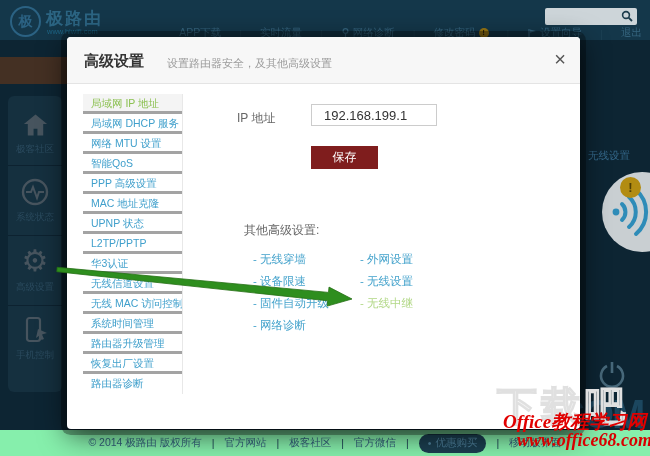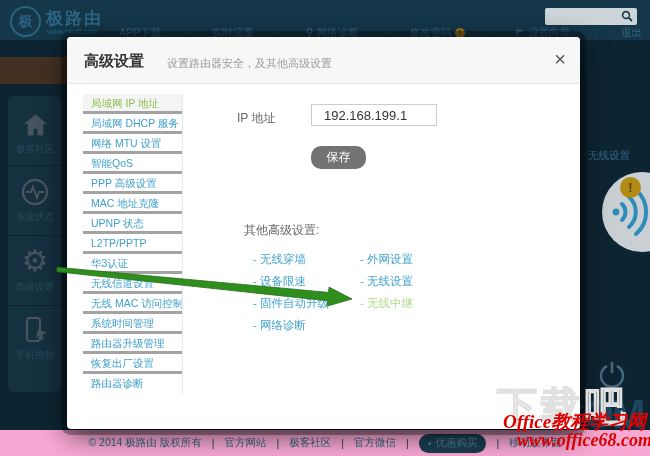--- a/index.html
+++ b/index.html
@@ -8,41 +8,41 @@
   
   .hdr{position:absolute;left:0;top:0;width:650px;height:40px;background:#14374a;}
   .logo-circle{position:absolute;left:10px;top:6px;width:27px;height:27px;border:2px solid #2b6283;
                border-radius:50%;color:#2b6283;font-size:14px;font-weight:bold;
                display:flex;align-items:center;justify-content:center;}
   .brand{position:absolute;left:46px;top:7px;font-size:17px;font-weight:bold;color:#2c6583;letter-spacing:2px;}
   .brand-url{position:absolute;left:47px;top:27px;font-size:7.5px;color:#1d6585;}
   .search{position:absolute;left:545px;top:8px;width:92px;height:17px;background:#cdd5d9;
           border:none;border-radius:2px;outline:none;padding:0 18px 0 5px;font-size:10px;color:#333;box-sizing:border-box;}
   .search-ico{position:absolute;left:621px;top:10px;width:13px;height:13px;}
-  .nav{position:absolute;right:8px;top:26px;display:flex;align-items:flex-end;gap:24px;
+  .nav{position:absolute;right:8px;top:26px;display:flex;align-items:flex-end;gap:18px;
        font-size:10.5px;color:#35647e;white-space:nowrap;}
   .nav .sep{color:#1e4254;}
   .nav-item{display:flex;align-items:center;gap:3px;cursor:pointer;}
   .nav-badge{display:inline-block;width:10px;height:10px;border-radius:50%;background:#997714;
              color:#30250a;font-size:8px;font-weight:bold;text-align:center;line-height:10px;}
   .orange-strip{position:absolute;left:0;top:57px;width:67px;height:27px;background:#443023;}
   .sidebar{position:absolute;left:8px;top:96px;width:54px;height:296px;background:#15303f;border-radius:6px;}
   .sb-item{position:absolute;left:0;width:54px;text-align:center;cursor:pointer;}
   .sb-item svg,.sb-item .uni{display:block;margin:0 auto;color:#47545e;}
   .uni{font-size:30px;line-height:30px;}
   .sb-label{font-size:9.5px;color:#2a4a5e;margin-top:5px;display:block;}
   .sb-sep{position:absolute;left:0;width:54px;height:1px;background:#0d2230;}
   .wl-label{position:absolute;left:588px;top:149px;font-size:10.5px;color:#34688a;}
   .wifi-circle{position:absolute;left:602px;top:172px;width:80px;height:80px;border-radius:50%;
                background:#c9cfd2;cursor:pointer;}
   .alert-badge{position:absolute;left:620px;top:177px;width:21px;height:21px;border-radius:50%;
                background:#b28c12;color:#514005;font-weight:bold;font-size:13px;text-align:center;line-height:21px;}
   .power-ico{position:absolute;left:598px;top:360px;}
   .com-text{position:absolute;left:556px;top:392px;font-size:40px;font-weight:bold;color:#1c475f;letter-spacing:-2px;}
-  .footerbar{position:absolute;left:0;top:430px;width:650px;height:26px;background:#f9a8d4;
+  .footerbar{position:absolute;left:0;top:430px;width:650px;height:26px;background:#86efac;
              display:flex;align-items:center;justify-content:center;gap:10px;font-size:10.5px;color:#33617b;}
   .footerbar .sep{color:#1c4254;}
   .f-badge{background:#1b3e50;border-radius:10px;padding:2px 9px 3px;color:#4d7f99;cursor:pointer;
            display:inline-flex;align-items:center;gap:4px;}
   .f-link{cursor:pointer;}
   
   .modal{position:absolute;left:67px;top:37px;width:513px;height:392px;background:#fff;border-radius:4px;
          box-shadow:0 0 0 6px rgba(0,0,0,0.30),0 6px 28px rgba(0,0,0,0.65);z-index:10;}
   .m-hdr{position:absolute;left:0;top:0;width:100%;height:47px;background:#f7f7f7;
          border-bottom:1px solid #e4e4e4;border-radius:4px 4px 0 0;box-sizing:border-box;}
@@ -50,22 +50,22 @@
   .m-sub{position:absolute;left:100px;top:19px;font-size:11px;color:#9b9b9b;}
   .m-close{position:absolute;right:14px;top:11px;font-size:20px;color:#555;cursor:pointer;line-height:22px;}
   .menu{position:absolute;left:16px;top:57px;width:99px;border-right:1px solid #e8e8e8;}
   .menu-item{height:20px;line-height:19px;box-sizing:border-box;padding-left:8px;font-size:10.5px;
              color:#41a0cc;border-bottom:3px solid #a3a3a3;white-space:nowrap;cursor:pointer;overflow:hidden;}
   .menu-item:last-child{border-bottom:none;}
   .menu-item.active{color:#8cc152;background:#f4f4f4;}
   .ip-label{position:absolute;left:170px;top:73px;font-size:12px;color:#666;}
   .ip-input{position:absolute;left:244px;top:67px;width:100px;height:20px;border:1px solid #ccc;
             font-size:13px;color:#333;padding:0 12px;font-family:"Liberation Sans",sans-serif;}
-  .save-btn{position:absolute;left:244px;top:109px;width:55px;height:23px;background:#737373;color:#fff;
-            font-size:12px;border:none;border-radius:10px;cursor:pointer;font-family:"Liberation Sans",sans-serif;}
+  .save-btn{position:absolute;left:244px;top:109px;width:67px;height:23px;background:#7f1d1d;color:#fff;
+            font-size:12px;border:none;border-radius:0;cursor:pointer;font-family:"Liberation Sans",sans-serif;}
   .other-heading{position:absolute;left:177px;top:185px;font-size:12px;color:#666;}
   .adv-link{position:absolute;font-size:11.5px;color:#45a3cc;cursor:pointer;white-space:nowrap;}
   .adv-link.hl{color:#b2d887;}
   .dl-wm{position:absolute;left:430px;top:342px;font-size:40px;font-weight:bold;letter-spacing:4px;
          color:rgba(225,225,225,0.25);-webkit-text-stroke:1.2px #e0e0e0;pointer-events:none;white-space:nowrap;}
   
   .arrow-svg{position:absolute;left:0;top:0;z-index:40;pointer-events:none;}
   .wm-red1{position:absolute;left:503px;top:409px;z-index:50;font-family:"Liberation Serif",serif;
            font-style:italic;font-weight:bold;font-size:19px;color:#e10000;white-space:nowrap;}
   .wm-red2{position:absolute;left:517px;top:430px;z-index:50;font-family:"Liberation Serif",serif;

